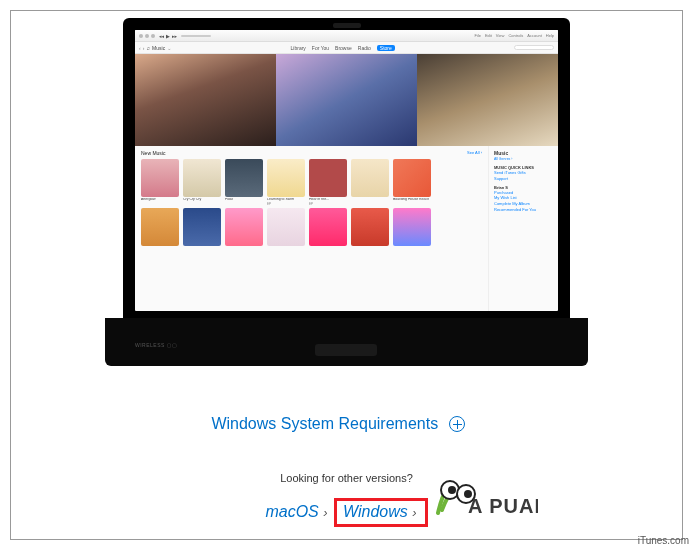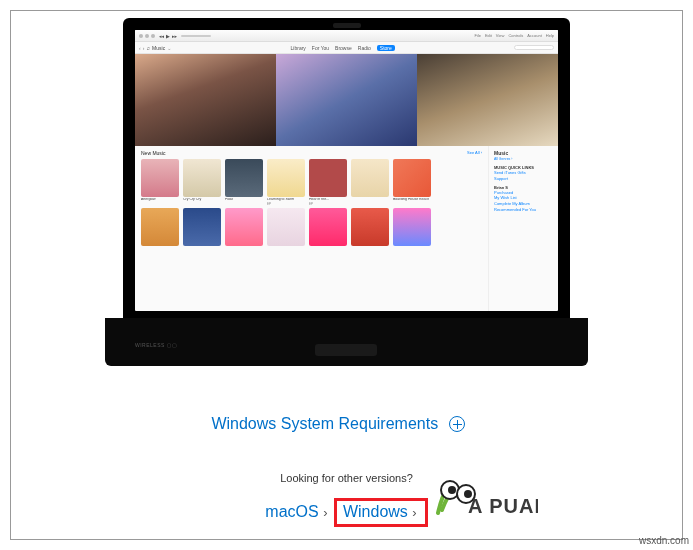--- a/index.html
+++ b/index.html
@@ -173,20 +173,21 @@
   color: #333;
   font-size: 11px;
 }
 .other-links {
   position: absolute;
   left: 0; width: 693px;
   top: 498px;
   text-align: center;
   font-size: 16px;
   color: #333;
+  font-style: italic;
 }
 .other-links .mac { color: #0070c9; text-decoration: none; }
 .other-links .chev2 { color: #555; margin: 0 2px 0 0; font-size: 13px; }
 .win-link {
   color: #0070c9;
   text-decoration: none;
   display: inline-block;
 }
 .win-box {
   border: 3px solid #ee1c25;
@@ -372,13 +373,13 @@
     <path d="M10 45 Q 18 10 30 20"></path>
     <path d="M14 42 Q 24 15 34 25"></path>
   </g>
   <circle cx="22" cy="22" r="9" fill="#fff" stroke="#222" stroke-width="2"></circle>
   <circle cx="24" cy="22" r="4" fill="#222"></circle>
   <circle cx="38" cy="26" r="9" fill="#fff" stroke="#222" stroke-width="2"></circle>
   <circle cx="40" cy="26" r="4" fill="#222"></circle>
   <text x="40" y="45" font-family="Arial Black, Arial" font-size="20" font-weight="900" fill="#3a3a3a" letter-spacing="1">A PUALS</text>
 </svg>
 
-<div class="watermark">wsxdn.com</div>
+<div class="watermark">iTunes.com</div>
 
 </body></html>

